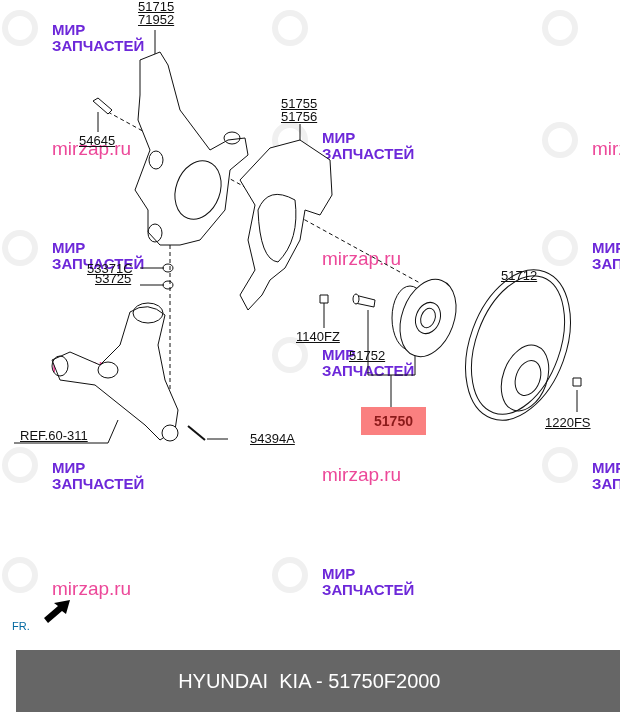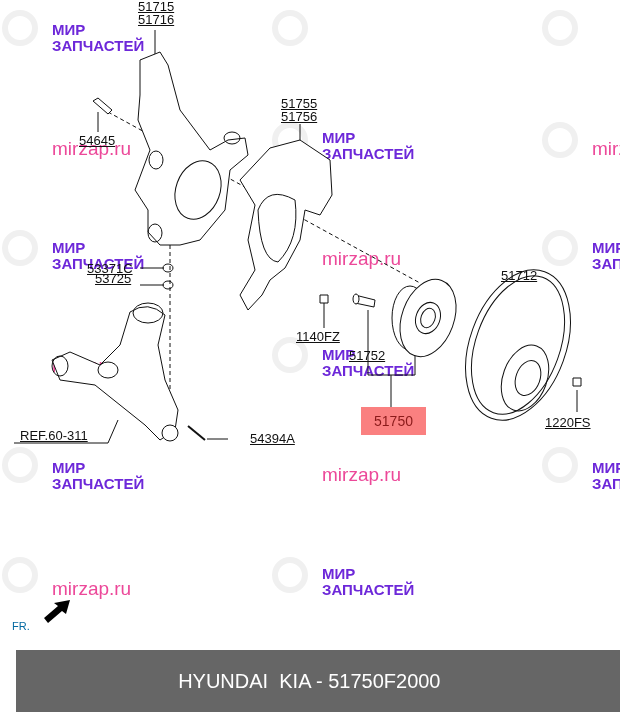--- a/index.html
+++ b/index.html
@@ -1,21 +1,21 @@
 <!DOCTYPE html>
 <html><head>
 <meta charset="utf-8">
 <style>
   html, body { margin: 0; padding: 0; }
   body { width: 620px; height: 712px; background: #ffffff; position: relative; overflow: hidden; font-family: "Liberation Sans", sans-serif; }
   #canvas { position: absolute; left: 0; top: 0; width: 620px; height: 650px; }
   .lbl { position: absolute; font-size: 13px; color: #111; line-height: 14px; white-space: nowrap; font-family: "Liberation Sans", sans-serif; text-decoration: underline; }
   .wm { position: absolute; color: #6d28d9; font-weight: bold; font-size: 15px; line-height: 16px; font-family: "Liberation Sans", sans-serif; }
   .wm-url { position: absolute; color: #ec4899; font-size: 19px; font-family: "Liberation Sans", sans-serif; }
-  .highlight { position: absolute; left: 361px; top: 407px; width: 65px; height: 28px; background: #fa8080; color: #8b1a1a; font-size: 14px; display: flex; align-items: center; justify-content: center; }
+  .highlight { position: absolute; left: 361px; top: 407px; width: 65px; height: 28px; background: #fa8080; color: #8b1a1a; font-size: 14px; display: flex; align-items: center; justify-content: center; font-weight: bold; }
   .fr { position: absolute; left: 12px; top: 620px; font-size: 11px; color: #0369a1; }
   .footer { position: absolute; left: 16px; top: 650px; width: 620px; height: 62px; background: #666666; color: #fff; display: flex; align-items: center; justify-content: center; font-size: 20px; }
   .footer span { white-space: pre; }
 </style>
 </head>
 <body>
 
 <div id="canvas">
 
   <div>
@@ -130,21 +130,21 @@
       <ellipse cx="518" cy="345" rx="42" ry="72" transform="rotate(20 518 345)"></ellipse>
       <ellipse cx="525" cy="378" rx="22" ry="34" transform="rotate(20 525 378)"></ellipse>
       <ellipse cx="528" cy="378" rx="12" ry="18" transform="rotate(20 528 378)"></ellipse>
       <path d="M573 378 L581 378 L581 386 L573 386 Z" fill="#fff"></path>
     </g>
 
     <polygon points="44,618 58,606 54,603 70,600 66,614 62,611 48,623" fill="#000"></polygon>
   </svg>
 
   <div class="lbl" style="left:138px;top:0px">51715</div>
-  <div class="lbl" style="left:138px;top:13px">51716</div>
+  <div class="lbl" style="left:138px;top:13px">71952</div>
   <div class="lbl" style="left:79px;top:134px">54645</div>
   <div class="lbl" style="left:281px;top:97px">51755</div>
   <div class="lbl" style="left:281px;top:110px">51756</div>
   <div class="lbl" style="left:87px;top:262px">53371C</div>
   <div class="lbl" style="left:95px;top:272px">53725</div>
   <div class="lbl" style="left:296px;top:330px">1140FZ</div>
   <div class="lbl" style="left:349px;top:349px">51752</div>
   <div class="highlight">51750</div>
   <div class="lbl" style="left:501px;top:269px">51712</div>
   <div class="lbl" style="left:545px;top:416px">1220FS</div>

